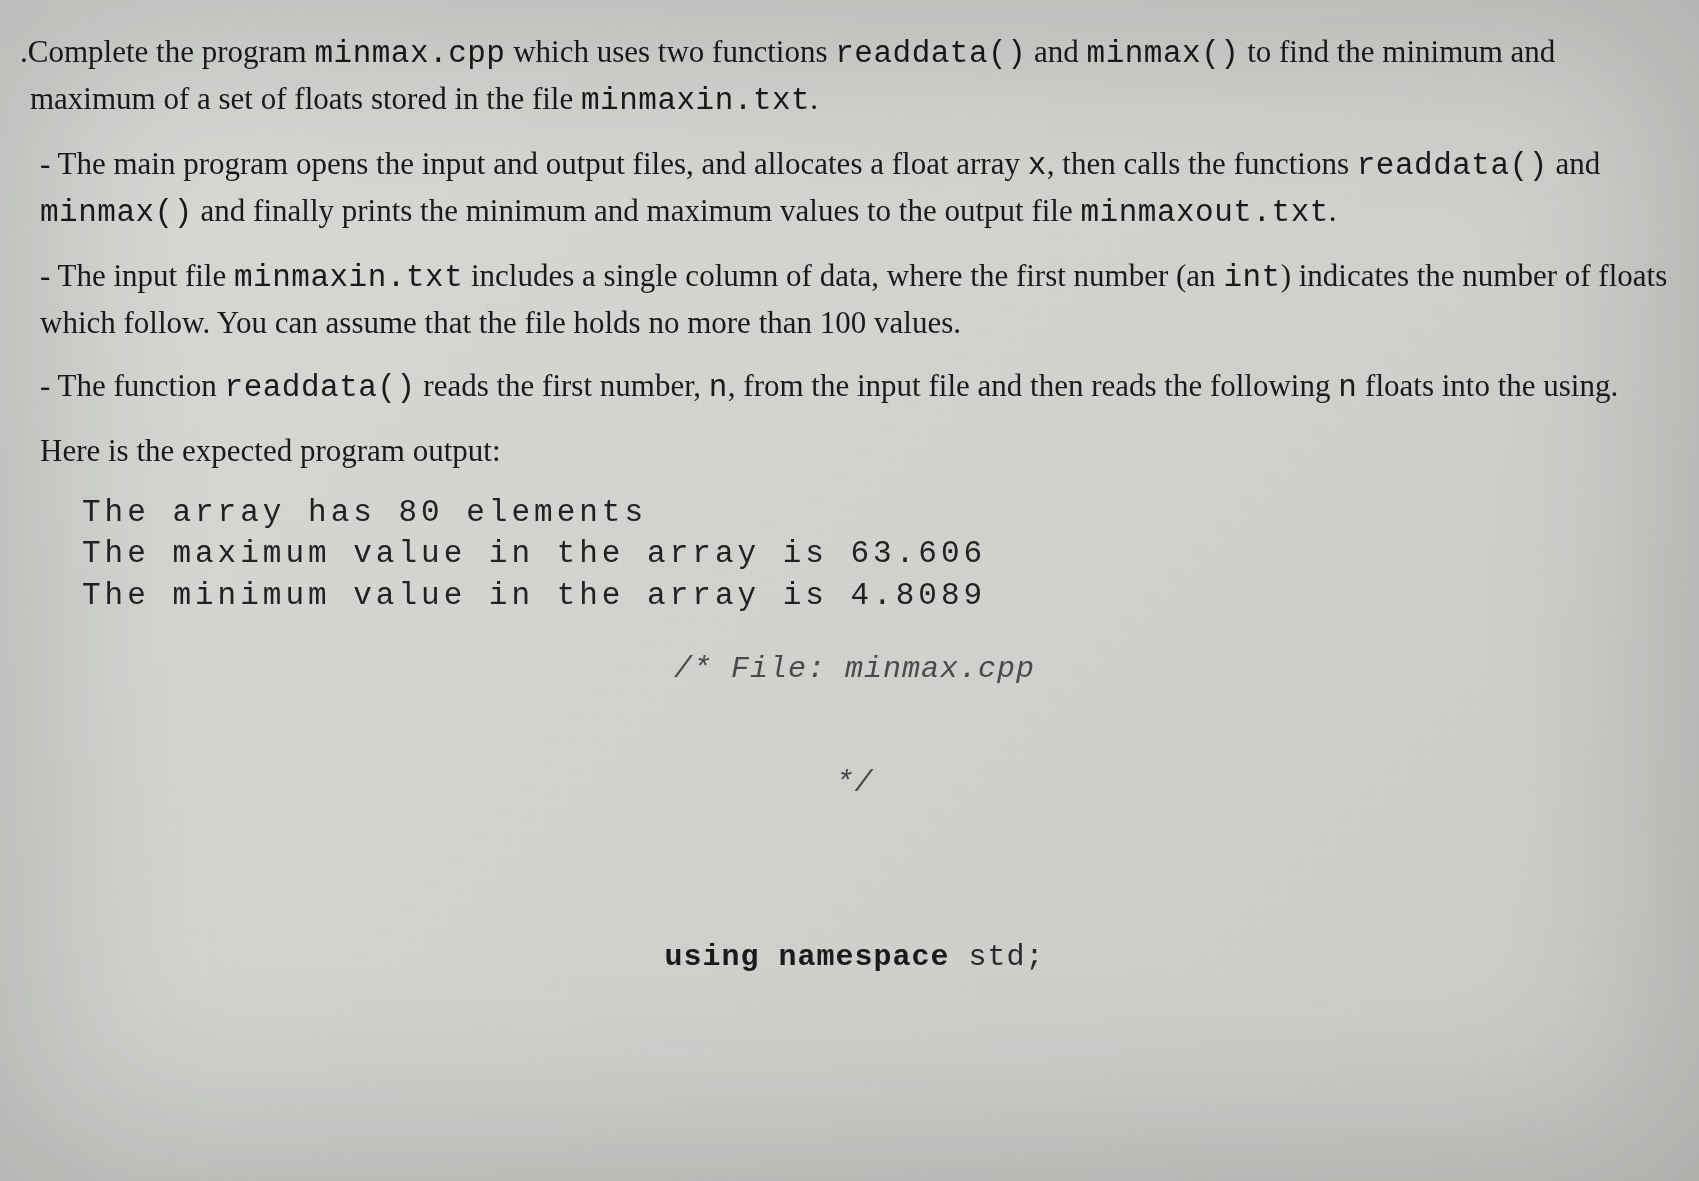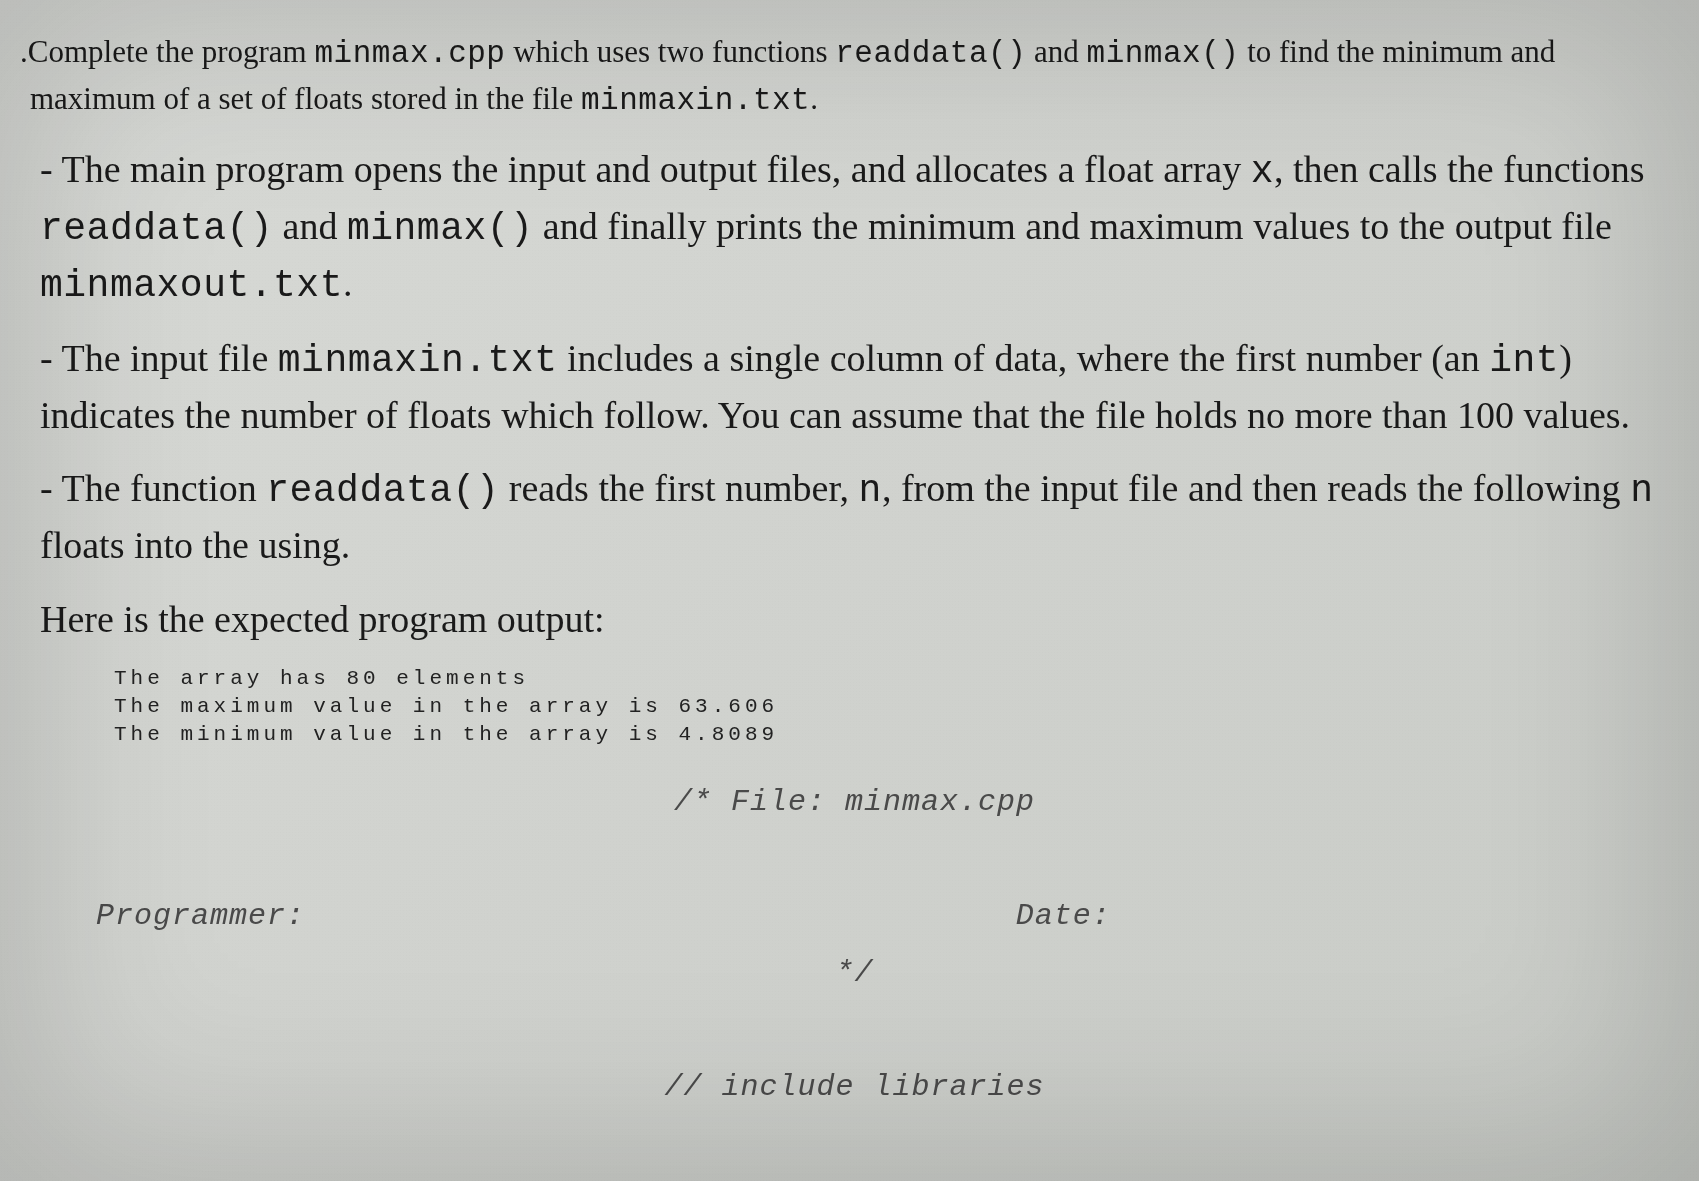--- a/index.html
+++ b/index.html
@@ -31,36 +31,36 @@
     font-size: 31px;
     line-height: 1.45;
     margin: 0 0 18px 20px;
   }
   .lead-bullet {
     display: inline-block;
     width: 0;
     margin-left: -10px;
   }
   .bullet-block {
-    font-size: 38px;
+    font-size: 31px;
     line-height: 1.45;
     margin: 0 0 18px 30px;
   }
   .dash {
     display: inline;
   }
   .mono {
     font-family: 'Courier New', Courier, monospace;
     letter-spacing: 0.5px;
   }
   .output-block {
     font-family: 'Courier New', Courier, monospace;
-    font-size: 21px;
+    font-size: 31px;
     white-space: pre;
-    margin: 12px 0 24px 104px;
+    margin: 12px 0 24px 72px;
     letter-spacing: 4px;
     line-height: 1.35;
     color: #222;
   }
   .code-block {
     margin: 0 0 0 30px;
     font-size: 30px;
     line-height: 1.9;
   }
   .code-comment {
@@ -129,26 +129,21 @@
 
   <p class="bullet-block">Here is the expected program output:</p>
 
   <div class="output-block"><span>The array has 80 elements</span>
 <span>The maximum value in the array is 63.606</span>
 <span>The minimum value in the array is 4.8089</span></div>
 
   <div class="code-block">
     <span class="code-line code-comment">/* File: minmax.cpp</span>
     <span class="code-line">&nbsp;</span>
-    <div class="header-row">
-      <span class="header-left code-comment" style="padding-left:56px;">Programmer:</span>
-      <span class="header-right code-comment">Date:</span>
-    </div>
     <span class="code-line code-comment">*/</span>
     <span class="code-line">&nbsp;</span>
-    <span class="code-line code-comment">// include libraries</span>
     <span class="code-line">&nbsp;</span>
     <span class="code-line"><span class="code-kw">using namespace</span><span class="code-plain"> std;</span></span>
     <span class="code-line">&nbsp;</span>
 
   </div>
 
 </div>
 
 </body></html>

